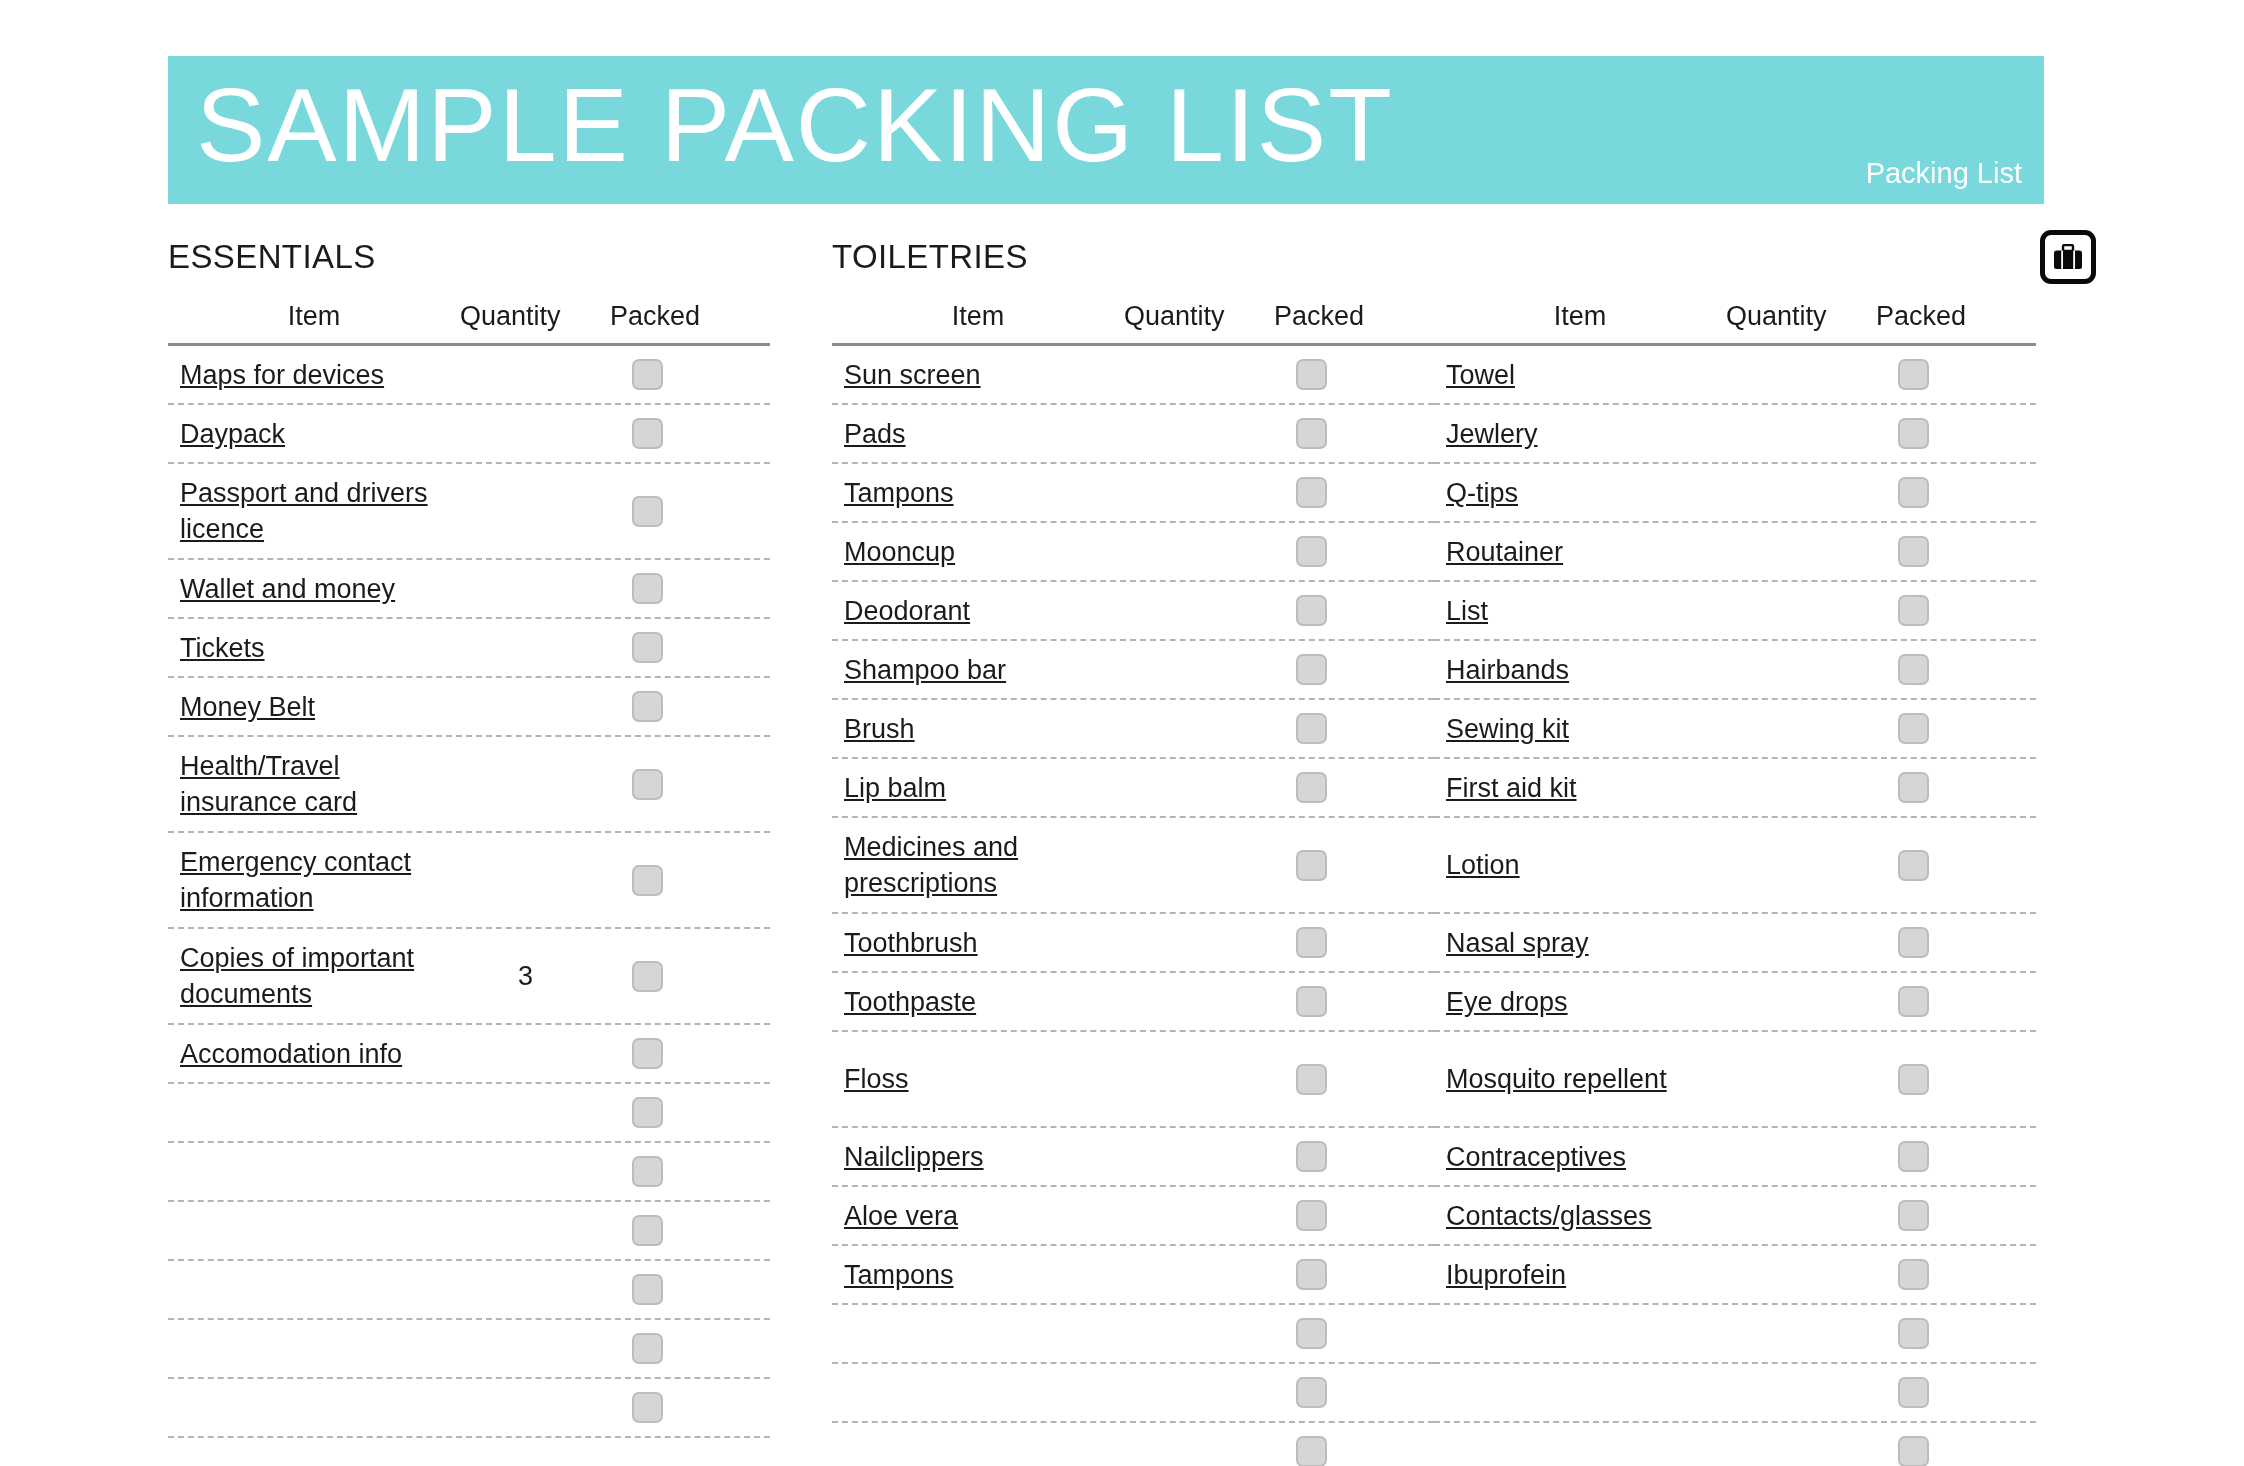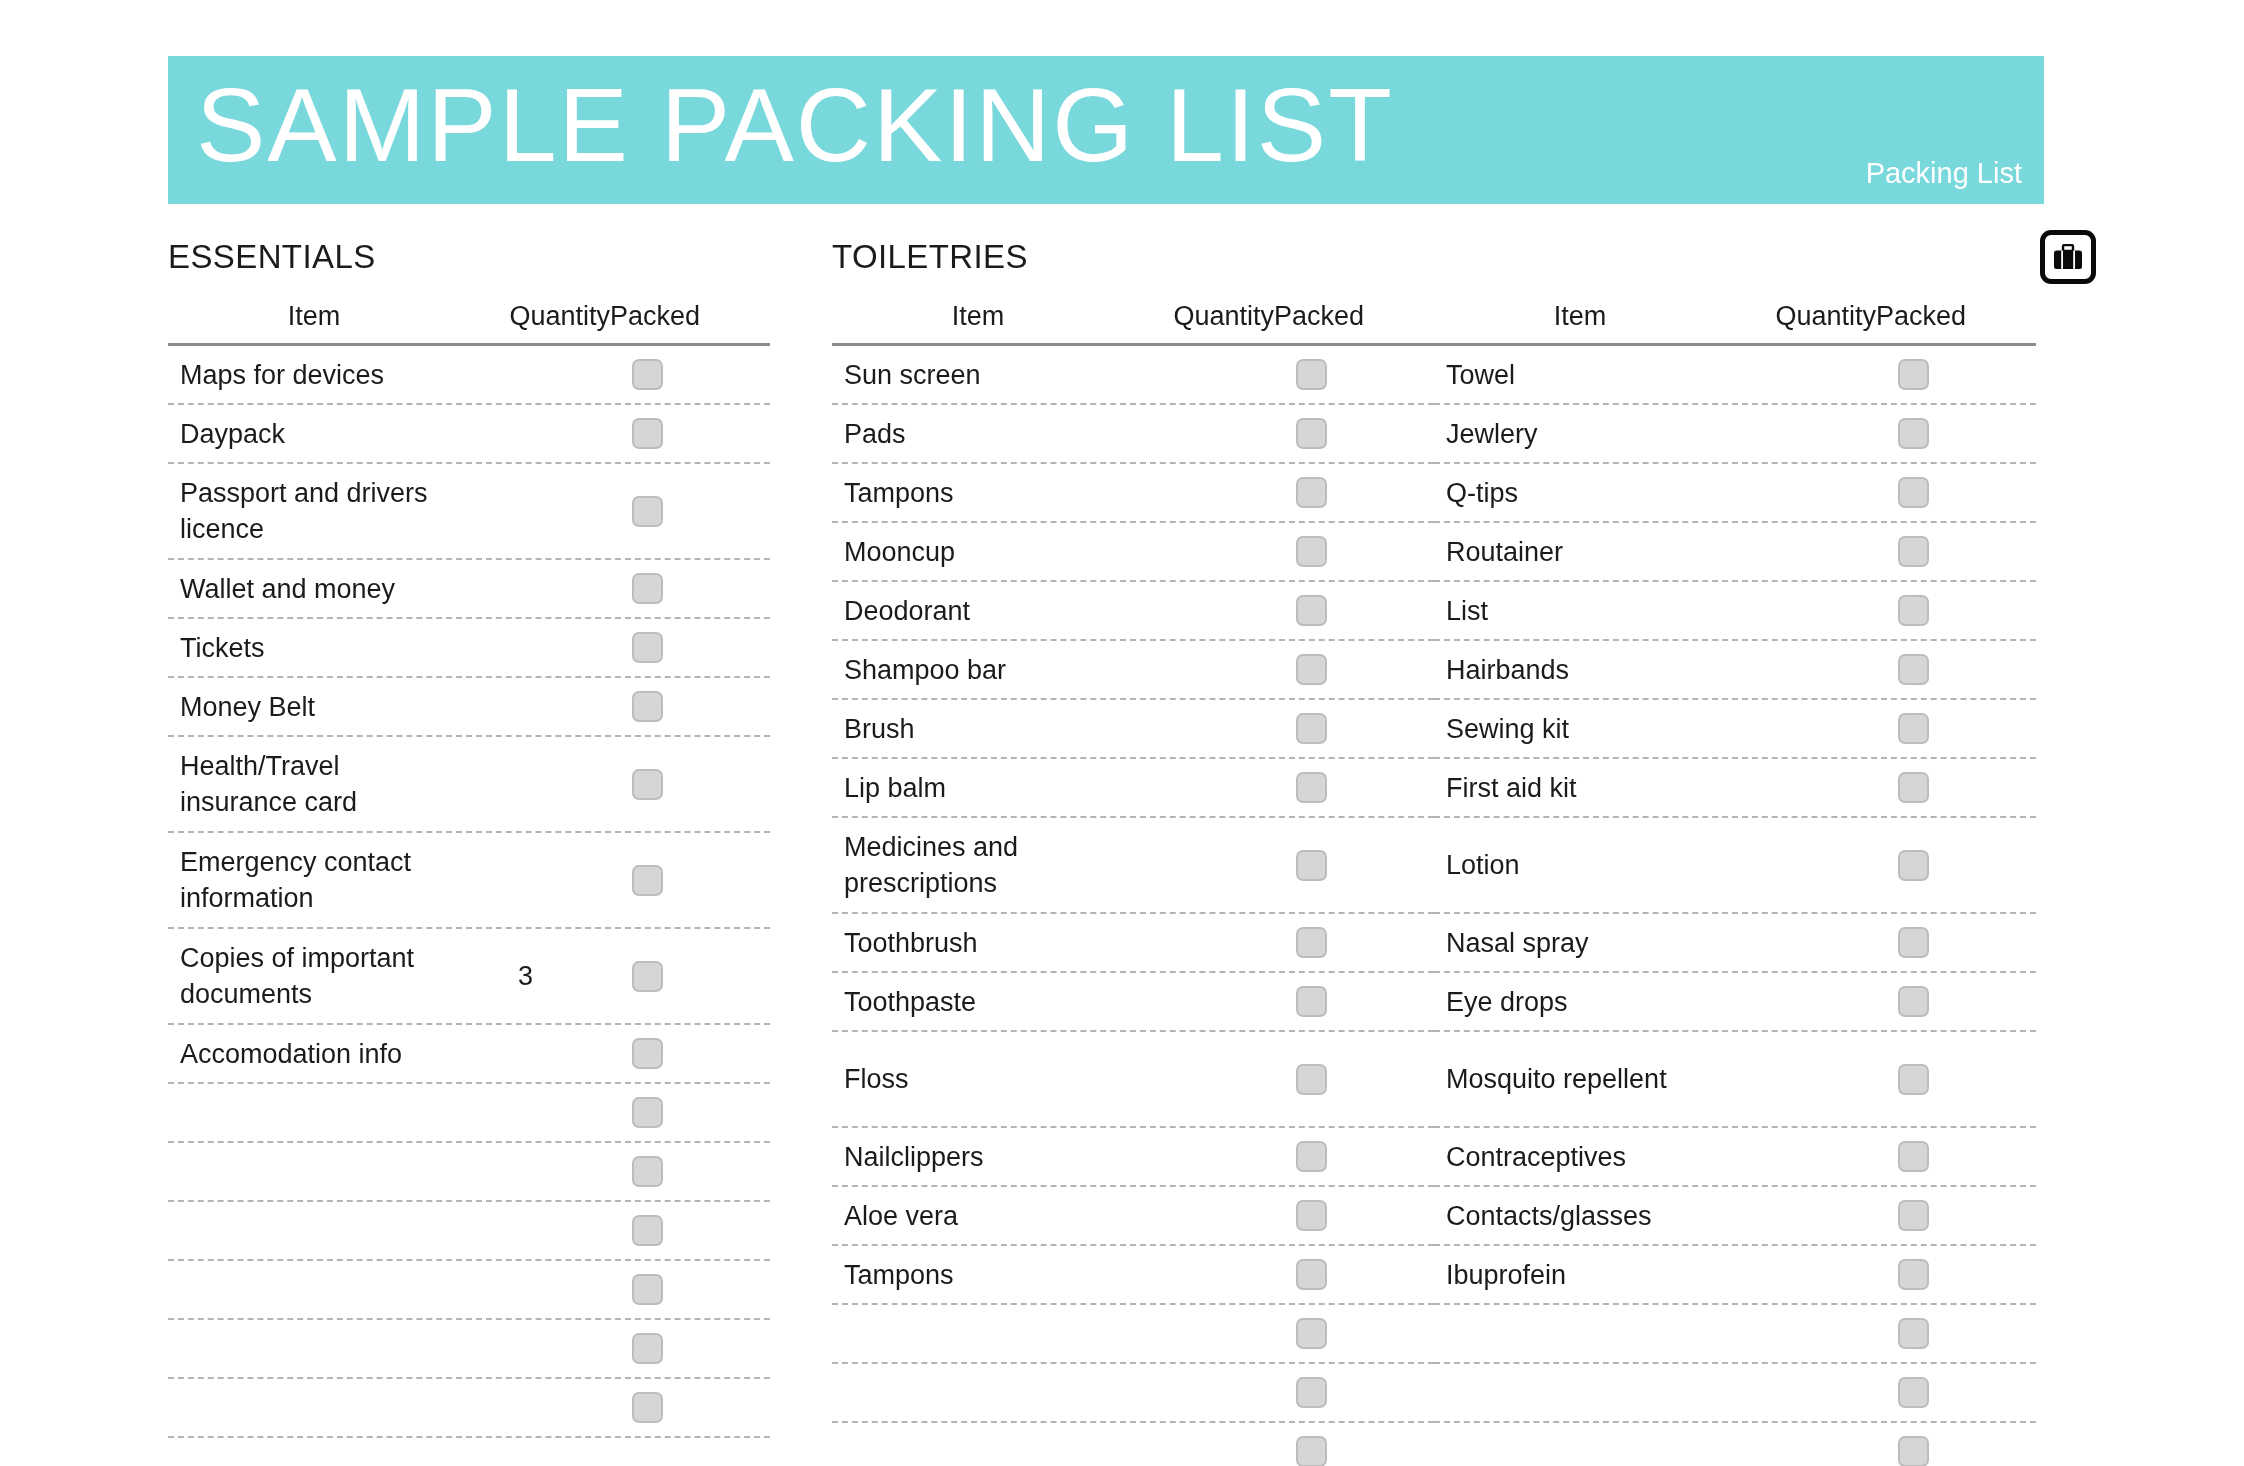--- a/index.html
+++ b/index.html
@@ -107,39 +107,40 @@
   }
 
   .th {
     font-size: 27px;
     line-height: 32px;
     color: #1b1b1b;
     font-weight: 400;
     white-space: nowrap;
   }
   .th-item { flex: 0 0 292px; text-align: center; }
-  .th-qty  { flex: 0 0 150px; text-align: right; }
+  .th-qty  { flex: 0 0 150px; }
   .th-packed { flex: 0 0 160px; }
 
   .rows { display: block; }
 
   .row {
     display: flex;
     align-items: center;
     border-bottom: 2px dashed #b4b4b4;
     min-height: 59px;
   }
 
   .cell-item {
     flex: 0 0 292px;
     font-size: 27px;
     line-height: 36px;
     color: #1b1b1b;
     padding: 10px 0 10px 12px;
     word-wrap: break-word;
+    text-decoration: underline;
   }
   .cell-qty {
     flex: 0 0 150px;
     font-size: 27px;
     line-height: 36px;
     color: #1b1b1b;
     padding: 10px 0;
     text-align: left;
     padding-left: 58px;
   }

